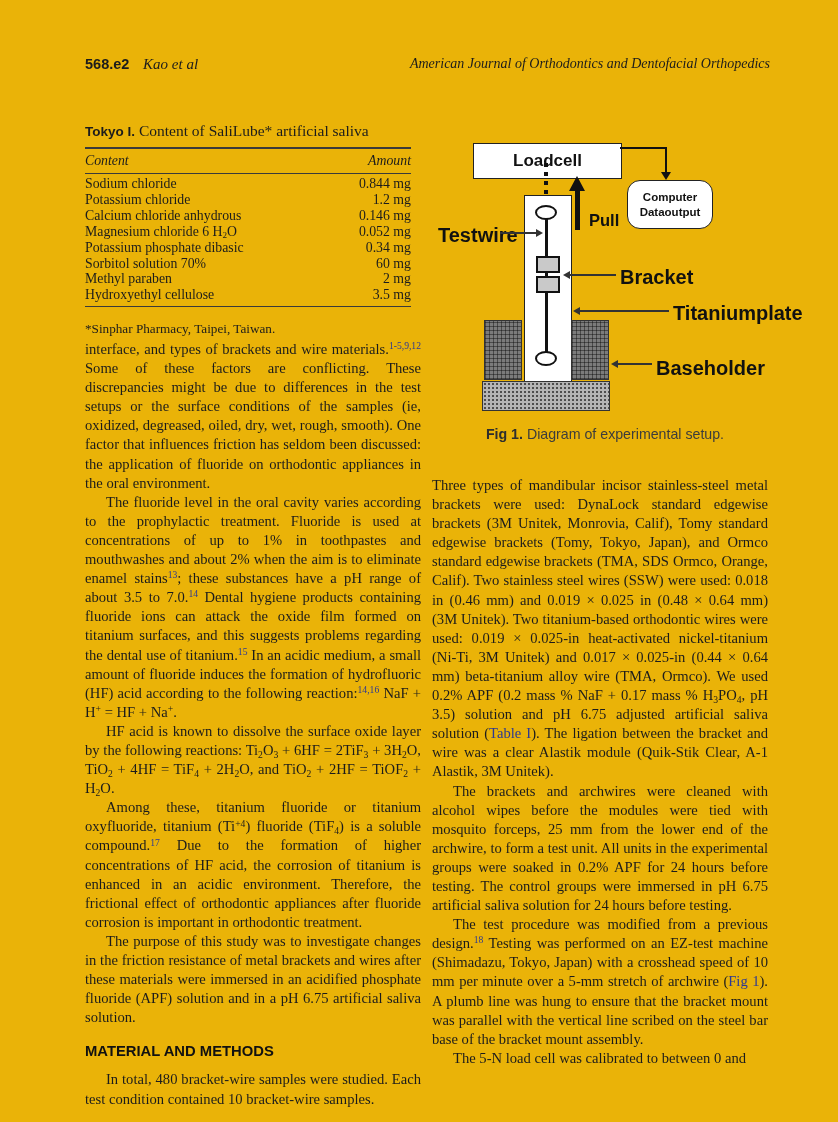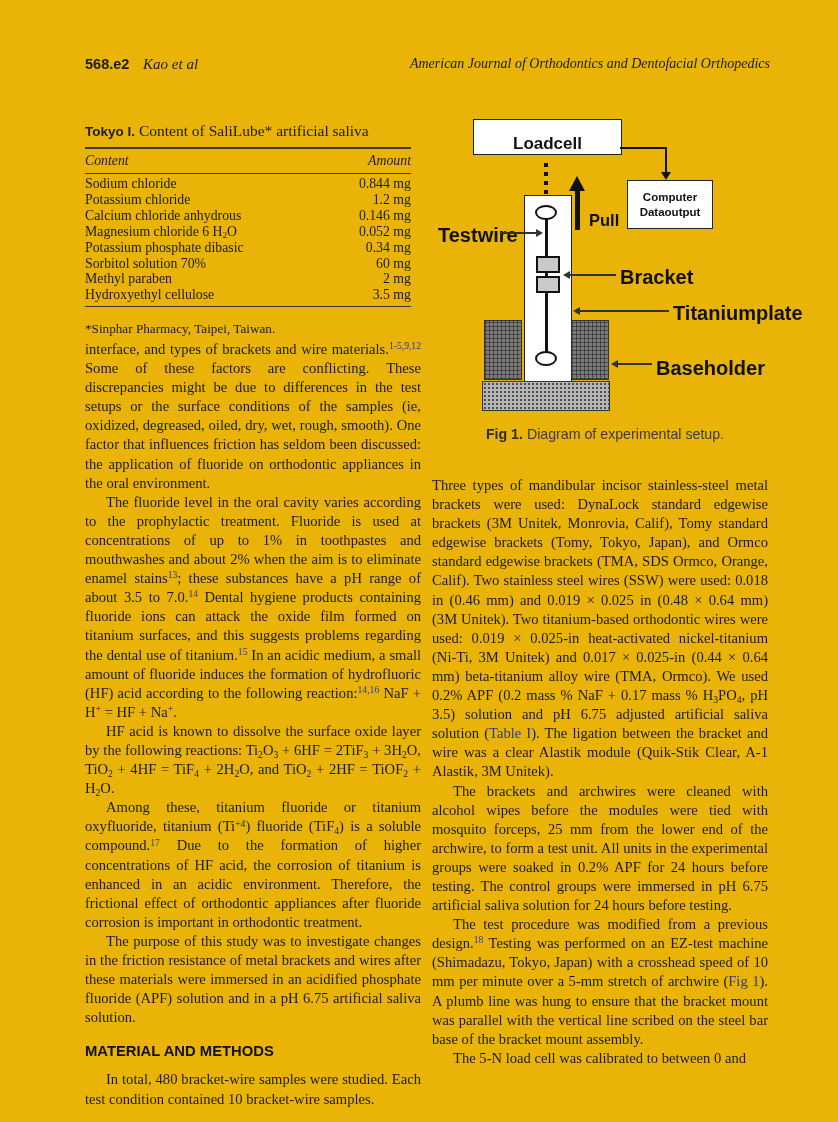--- a/index.html
+++ b/index.html
@@ -18,25 +18,25 @@
   .thead{display:flex;justify-content:space-between;border-top:2px solid #3a3a3a;
          border-bottom:1.5px solid #3a3a3a;font-style:italic;font-size:13.8px;padding:4px 0;}
   .trow{display:flex;justify-content:space-between;font-size:13.8px;line-height:15.9px;}
   .tbody{padding:2px 0 3px 0;border-bottom:1.5px solid #3a3a3a;}
   .tfoot{font-size:13.2px;margin-top:14px;}
   
   .figure{position:absolute;left:432px;top:118px;width:346px;height:350px;
           font-family:"Liberation Sans",sans-serif;}
   .fig-abs{position:absolute;}
   .boxed{border:1.5px solid #222;background:#fff;}
-  .loadcell{left:41px;top:1px;width:147px;height:34px;display:flex;align-items:flex-end;
+  .loadcell{left:41px;top:25px;width:147px;height:34px;display:flex;align-items:center;
             justify-content:center;font-weight:bold;font-size:17px;color:#111;}
   .computer{left:195px;top:62px;width:84px;height:47px;display:flex;flex-direction:column;
             align-items:center;justify-content:center;font-weight:bold;font-size:11.5px;
-            line-height:15px;color:#111;}
+            line-height:15px;color:#111;border-radius:13px;}
   .conn-h{left:188px;top:29px;width:47px;height:2px;background:#111;}
   .conn-v{left:233px;top:29px;width:2px;height:27px;background:#111;}
   .conn-head{left:229px;top:54px;width:0;height:0;border-left:5px solid transparent;
              border-right:5px solid transparent;border-top:8px solid #111;}
   .dotline{left:112px;top:45px;width:4px;height:42px;
            background-image:repeating-linear-gradient(#111 0 4.5px, transparent 4.5px 9px);}
   .plate{left:92px;top:77px;width:46px;height:185px;border:1.5px solid #222;background:#fff;}
   .wire{left:112.5px;top:101px;width:3px;height:139px;background:#111;}
   .loop{width:22px;height:15px;border:2.5px solid #111;border-radius:50%;background:#fff;box-sizing:border-box;}
   .loop-top{left:103px;top:87px;}

